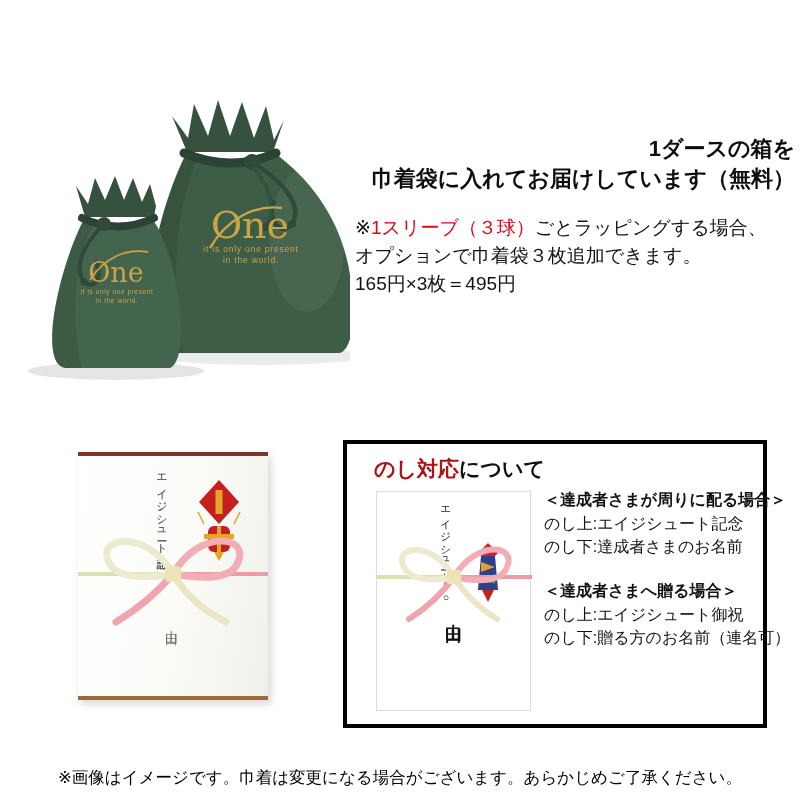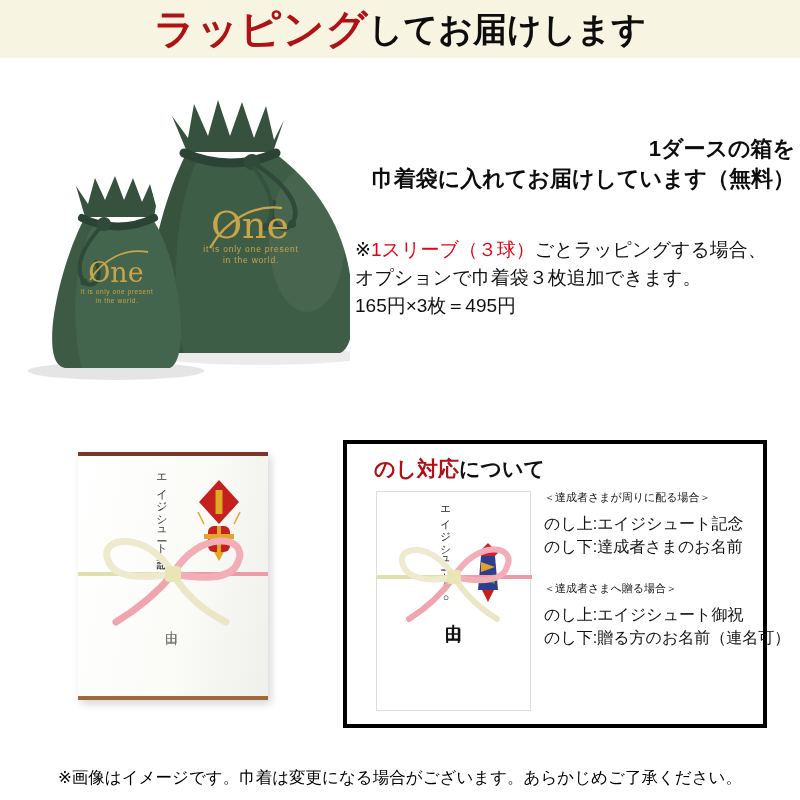--- a/index.html
+++ b/index.html
@@ -14,21 +14,21 @@
   .banner {
     position:absolute; left:0; top:0; width:800px; height:58px;
     background:#f8f4e2; display:flex; align-items:center; justify-content:center;
   }
   .banner .hl   { color:#b01115; font-size:41px; font-weight:bold; line-height:1; letter-spacing:1px; }
   .banner .rest { color:#0d0d0d; font-size:34px; font-weight:bold; line-height:1; }
 
   
   .delivery-text { position:absolute; left:355px; top:134px; width:440px; }
   .delivery-heading { font-size:22px; font-weight:bold; color:#0d0d0d; line-height:30px;text-align:right; }
-  .delivery-note { margin-top:42px; font-size:19px; color:#111; line-height:28px; }
+  .delivery-note { margin-top:20px; font-size:19px; color:#111; line-height:28px; }
   .red { color:#e60012; }
 
   
   .bags { position:absolute; left:20px; top:90px; }
 
   
   .noshi-box {
     position:absolute; left:78px; top:452px; width:190px; height:248px;
     background:linear-gradient(100deg,#ffffff 0%,#fbfbf8 55%,#efefec 100%);
     border-top:4px solid #7d3726; border-bottom:4px solid #9c6b3c;
@@ -52,40 +52,36 @@
   .sample {
     position:absolute; left:29px; top:47px; width:155px; height:220px;
     border:1px solid #dcdcdc; background:#fff;
   }
   .sample .v-title { left:62px; top:7px; font-size:10.5px; letter-spacing:1px; color:#222; }
   .sample .orn { position:absolute; left:93px; top:50px; }
   .sample .bow { position:absolute; left:0; top:37px; }
   .sample .v-name { left:65px; top:118px; font-size:17px; font-weight:bold; letter-spacing:4px; color:#111; }
 
   .pt { position:absolute; left:197px; width:222px; font-size:16px; color:#111; white-space:nowrap; }
-  .pt.bold { font-weight:normal; font-size:11px; }
+  .pt.bold { font-weight:bold; font-size:16px; }
   .pt-h1 { top:46px; }  .pt-l1 { top:70px; }  .pt-l2 { top:93px; }
   .pt-h2 { top:137px; } .pt-l3 { top:161px; } .pt-l4 { top:184px;text-align:center; }
   .pt-note { top:228px; }
 
   
   .footer {
     position:absolute; left:0; top:767px; width:800px;
     text-align:center; font-size:16.5px; color:#000;
   }
 </style>
 </head>
 <body>
 
 <div class="page">
 
-  <div class="banner">
-    <span class="hl">ラッピング</span>
-      <span class="rest">してお届けします</span>
-  </div>
 
   <svg class="bags" width="330" height="300" viewBox="0 0 330 300">
     <ellipse cx="240" cy="266" rx="105" ry="9" fill="rgba(0,0,0,0.08)"></ellipse>
     <ellipse cx="96" cy="281" rx="88" ry="9" fill="rgba(0,0,0,0.10)"></ellipse>
 
     <g>
       <polygon points="167,62 152,26 168,48 174,14 188,46 198,10 210,46 222,12 234,48 246,16 254,50 264,30 253,62" fill="#36523f"></polygon>
       <path d="M167,62 C150,95 132,150 128,210 C126,245 131,260 141,263 L320,263 C332,258 336,232 331,192 C325,140 298,94 253,62 C225,74 195,74 167,62 Z" fill="#3e5d46"></path>
       <path d="M167,62 C150,95 132,150 128,210 C126,245 131,260 141,263 L164,263 C150,210 153,122 178,68 Z" fill="rgba(0,0,0,0.10)"></path>
       <ellipse cx="287" cy="150" rx="38" ry="72" fill="rgba(255,255,255,0.05)"></ellipse>

